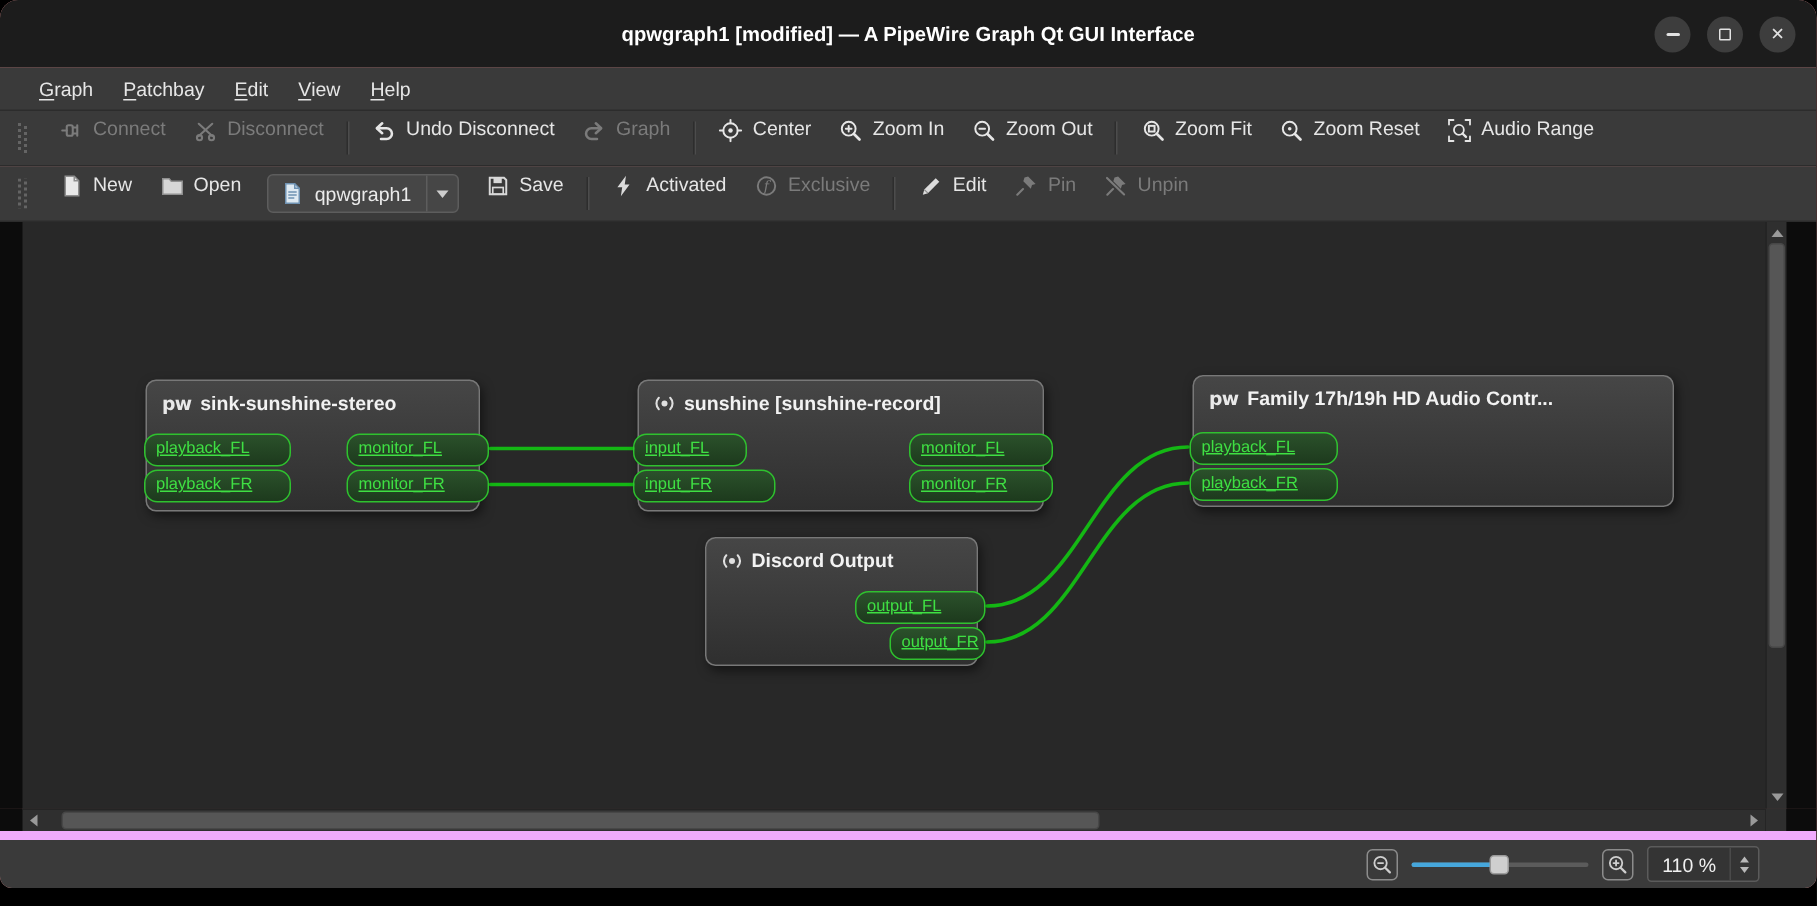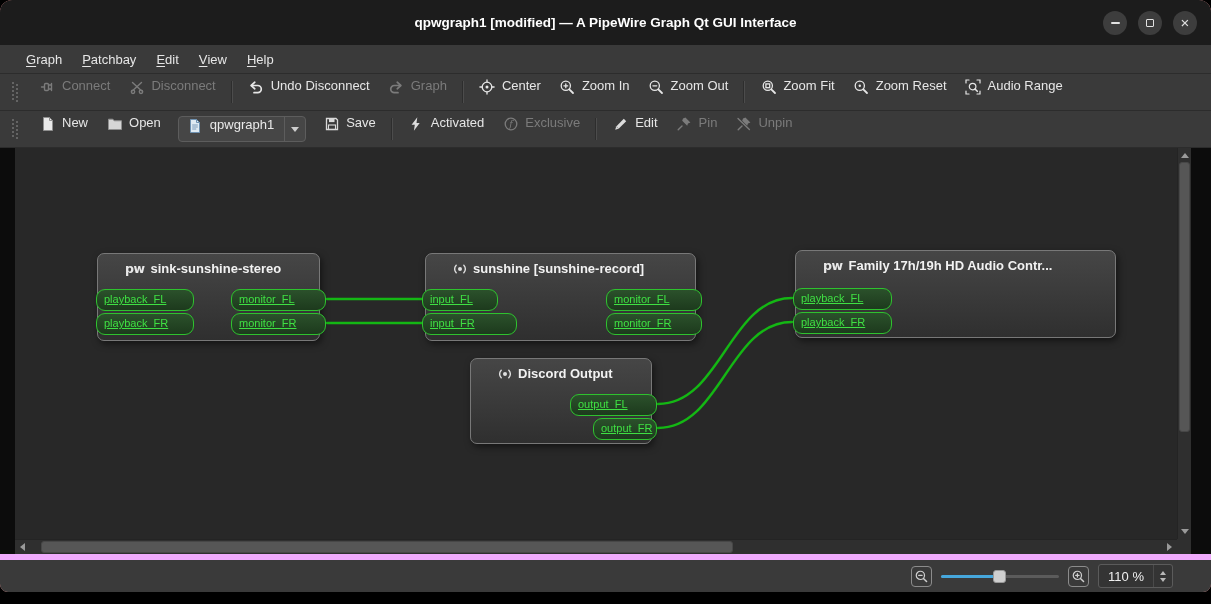--- a/index.html
+++ b/index.html
@@ -23,21 +23,21 @@
   
   .toolbar { flex:0 0 37px; background:#3a3a3a; display:flex; align-items:center; border-bottom:1px solid #2c2c2c; padding-left:10px; }
   .tb-handle { width:8px; height:20px; margin:0 10px 0 2px;
     background-image:linear-gradient(#646464 45%, transparent 45%), linear-gradient(#646464 45%, transparent 45%);
     background-size:2px 4px, 2px 4px; background-repeat:repeat-y, repeat-y; background-position:0 0, 4px 2px; }
   .tb-btn { display:flex; align-items:flex-start; gap:6px; padding:0 9px; height:28px; color:#e6e6e6; font-size:13px; border-radius:3px; white-space:nowrap; }
   .tb-btn.disabled { color:#7b7b7b; }
   .tb-icon { width:17px; height:17px; display:flex; align-items:center; justify-content:center; color:inherit; }
   .tb-icon svg { width:16px; height:16px; display:block; }
   .tb-sep { width:0; height:22px; border-left:1px solid #2d2d2d; border-right:1px solid #4c4c4c; margin:0 6px; }
-  .tb-combo { display:flex; align-items:flex-start; height:26px; padding:0 0 0 8px; background:#464646; border:1px solid #5d5d5d; border-radius:4px; color:#eaeaea; font-size:13px; margin:0 8px; gap:6px; }
+  .tb-combo { display:flex; align-items:center; height:26px; padding:0 0 0 8px; background:#464646; border:1px solid #5d5d5d; border-radius:4px; color:#eaeaea; font-size:13px; margin:0 8px; gap:6px; }
   .combo-arrow { margin-left:4px; border-left:1px solid #5d5d5d; height:100%; display:flex; align-items:center; padding:0 6px; }
   .combo-arrow span { width:0; height:0; border:4px solid transparent; border-top:5px solid #cdcdcd; margin-top:5px; }
 
   
   .canvas-row { flex:1 1 auto; display:flex; background:#0c0c0c; min-height:0; }
   .edge-left { width:15px; background:#0c0c0c; }
   .edge-right { width:20px; background:#0c0c0c; }
   .canvas { position:relative; width:1162px; background:#282828; overflow:hidden; }
   .links-svg { position:absolute; left:0; top:0; }
 
@@ -51,21 +51,21 @@
   .tri-right { width:0; height:0; border:4px solid transparent; border-left:5px solid #9a9a9a; margin-left:3px; }
   .tri-up    { width:0; height:0; border:4px solid transparent; border-bottom:5px solid #9a9a9a; margin-bottom:3px; }
   .tri-down  { width:0; height:0; border:4px solid transparent; border-top:5px solid #9a9a9a; margin-top:3px; }
   .hscroll-track { position:relative; flex:1 1 auto; }
   .hthumb { position:absolute; top:1px; bottom:1px; left:12px; width:692px; background:#565656; border:1px solid #474747; border-radius:3px; }
   .vscroll-track { position:relative; flex:1 1 auto; }
   .vthumb { position:absolute; left:1px; right:1px; top:0; height:270px; background:#565656; border:1px solid #474747; border-radius:3px; }
 
   
   .node { position:absolute; border:1px solid #787878; border-radius:7px; background:linear-gradient(180deg,#464646,#2f2f2f); box-shadow:2px 3px 7px rgba(0,0,0,0.5); }
-  .node-header { display:flex; align-items:center; gap:6px; padding:7px 10px 0 27px; color:#f2f2f2; font-size:13px; font-weight:bold; white-space:nowrap; overflow:hidden; }
+  .node-header { display:flex; align-items:center; gap:6px; padding:7px 10px 0 10px; color:#f2f2f2; font-size:13px; font-weight:bold; white-space:nowrap; overflow:hidden; }
   .pw-glyph { font-size:12.5px; font-weight:bold; letter-spacing:-0.5px; color:#e8e8e8; font-family:"DejaVu Sans",sans-serif; }
   .stream-icon svg { width:14px; height:14px; display:block; }
   .port { position:absolute; height:22px; border:1.5px solid #2ec22e; border-radius:9px; background:linear-gradient(180deg,#2b512b,#1d3a1d); color:#3fe043; font-size:11px; line-height:19px; padding:0 7px; white-space:nowrap; overflow:hidden;text-decoration:underline; }
 
   
   .statusbar { flex:0 0 38px; background:#3a3a3a; display:flex; align-items:center; justify-content:flex-end; gap:9px; padding-right:38px; border-top:6px solid #f0abfc; }
   .sb-zoom-btn { width:21px; height:21px; border:1px solid #8c8c8c; border-radius:4px; color:#cfcfcf; display:flex; align-items:center; justify-content:center; }
   .sb-zoom-btn svg { width:15px; height:15px; display:block; }
   .sb-slider { position:relative; width:118px; height:18px; }
   .sb-track { position:absolute; top:8px; left:0; right:0; height:3px; background:#5b5b5b; border-radius:2px; }

